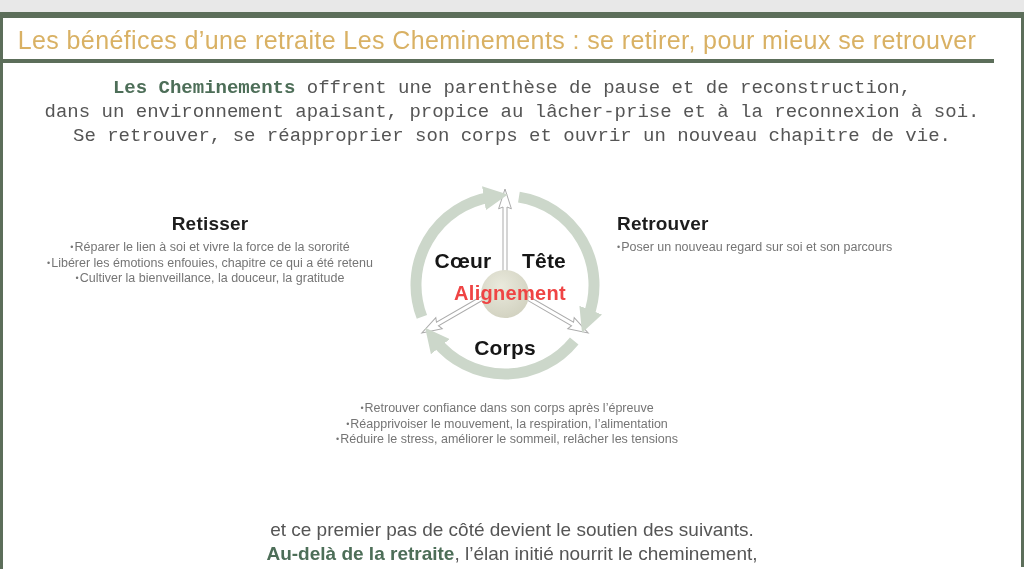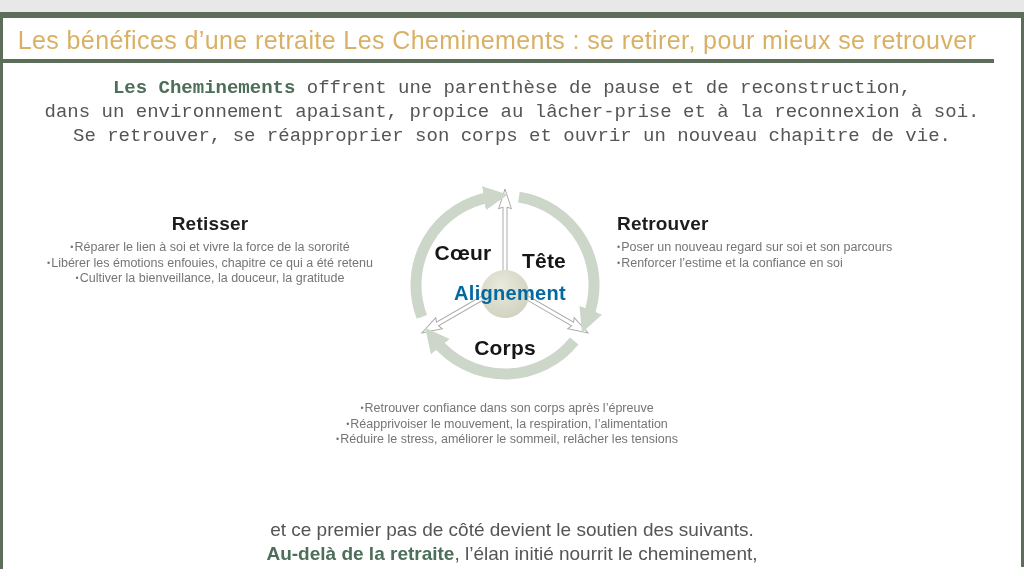--- a/index.html
+++ b/index.html
@@ -25,25 +25,25 @@
   .para { position:absolute; left:0; width:1024px; text-align:center;
           font-size:19px; line-height:24px; color:#555555; }
   .intro { top:64px;font-family:Liberation Mono, monospace; }
   .closing { top:506px; }
   .lead-green { color:#4d6e58; font-weight:700; }
   
   .diagram { position:absolute; left:395px; top:160px; width:230px; height:228px; }
   .diagram svg { position:absolute; left:0; top:0; }
   .node-label { position:absolute; transform:translate(-50%,-50%); font-weight:700;
                 color:#161616; font-size:21px; letter-spacing:.2px; white-space:nowrap; }
-  .node-coeur { left:68px;  top:81px; }
+  .node-coeur { left:68px;  top:89px; }
   .node-tete  { left:149px; top:89px; }
   .node-corps { left:110px; top:176px; }
   .center-label { position:absolute; left:115px; top:121px; transform:translate(-50%,-50%);
-                  font-weight:700; font-size:20px; color:#0369a1; letter-spacing:.3px; white-space:nowrap; }
+                  font-weight:700; font-size:20px; color:#ef4444; letter-spacing:.3px; white-space:nowrap; }
   
   .section { position:absolute; }
   .section h2 { font-size:19px; font-weight:700; color:#1d1d1d; letter-spacing:.2px; margin-bottom:5px; }
   .section .bullet { font-size:12.5px; line-height:15.5px; color:#757575; }
   .bullet .dot { font-size:9px; vertical-align:1px; margin-right:1px; }
   .sec-retisser   { left:20px;  top:201px; width:380px; text-align:center; }
   .sec-recomposer { left:617px; top:201px; width:395px; text-align:left; }
   .sec-rehabiter  { left:257px; top:389px; width:500px; text-align:center; }
 </style>
 </head>
@@ -101,21 +101,20 @@
   <div class="section sec-retisser">
     <h2>Retisser</h2>
     <div class="bullet"><span class="dot">•</span><span>Réparer le lien à soi et vivre la force de la sororité</span></div>
     <div class="bullet"><span class="dot">•</span><span>Libérer les émotions enfouies, chapitre ce qui a été retenu</span></div>
     <div class="bullet"><span class="dot">•</span><span>Cultiver la bienveillance, la douceur, la gratitude</span></div>
   </div>
 
   <div class="section sec-recomposer">
     <h2>Retrouver</h2>
     <div class="bullet"><span class="dot">•</span><span>Poser un nouveau regard sur soi et son parcours</span></div>
-    <div class="bullet"><span class="dot">•</span><span>Renforcer l’estime et la confiance en soi</span></div>
   </div>
 
   <div class="section sec-rehabiter">
     <div class="bullet"><span class="dot">•</span><span>Retrouver confiance dans son corps après l’épreuve</span></div>
     <div class="bullet"><span class="dot">•</span><span>Réapprivoiser le mouvement, la respiration, l’alimentation</span></div>
     <div class="bullet"><span class="dot">•</span><span>Réduire le stress, améliorer le sommeil, relâcher les tensions</span></div>
   </div>
 
   <div class="para closing">
     <div>et ce premier pas de côté devient le soutien des suivants.</div>

